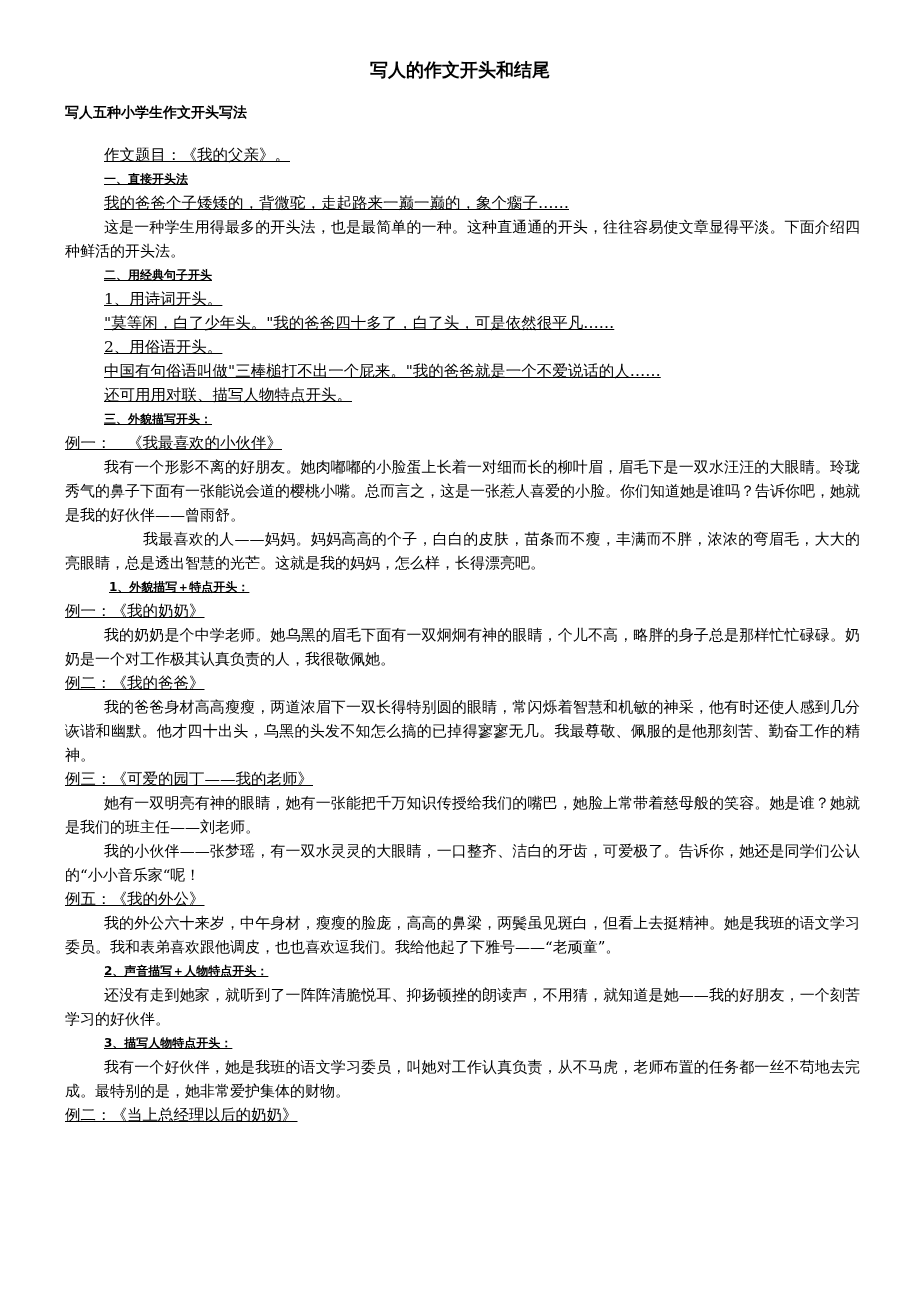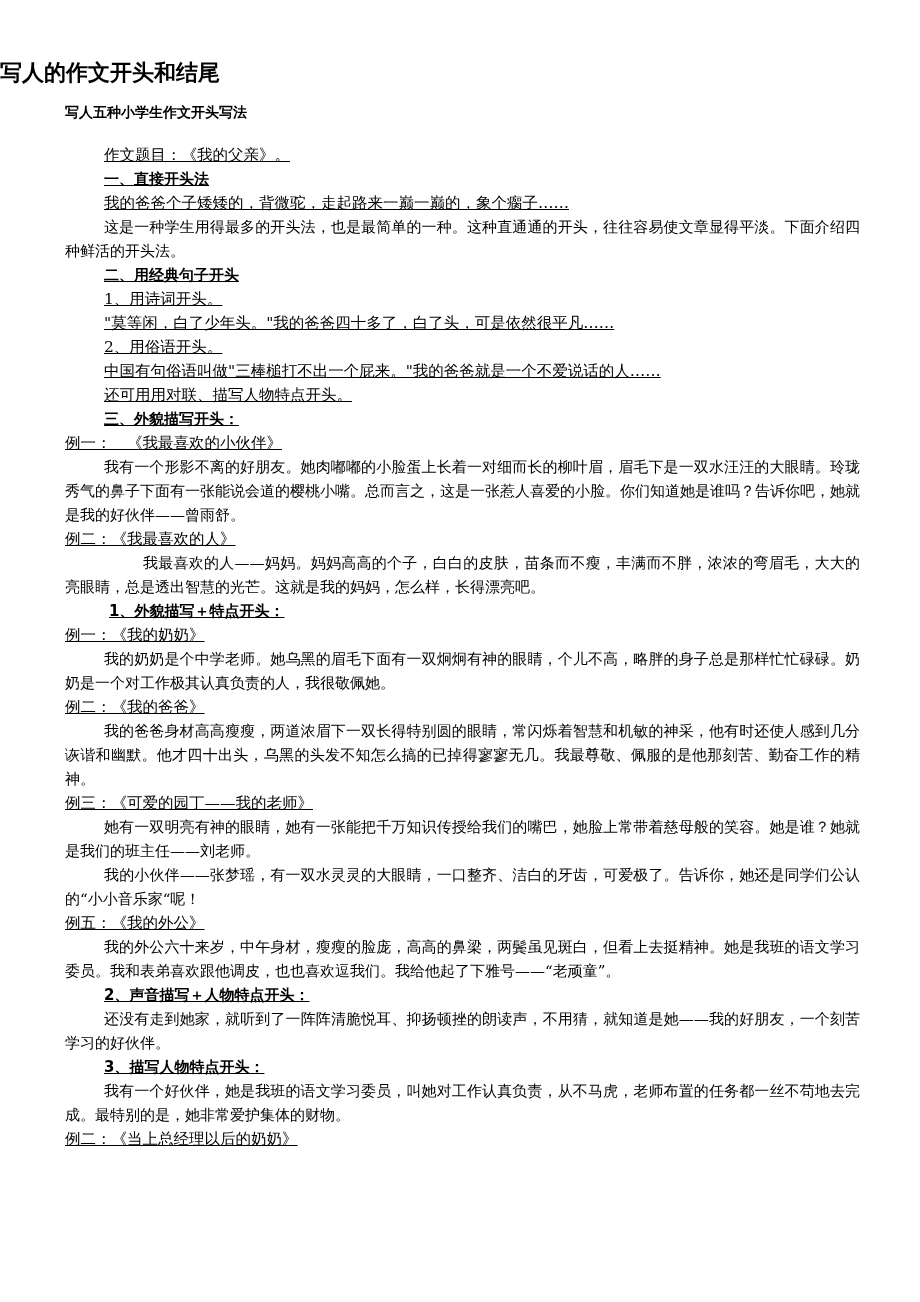--- a/index.html
+++ b/index.html
@@ -1,29 +1,29 @@
 <!DOCTYPE html>
 <html><head>
 <meta charset="utf-8">
 <style>
   html, body { margin:0; padding:0; background:#ffffff; }
   body { width:920px; height:1302px; position:relative; overflow:hidden;
          font-family:"DejaVu Serif","Liberation Serif",serif; color:#000; }
   .page { position:absolute; left:0; top:0; width:920px; height:1302px; }
-  .title { position:absolute; top:58px; left:0; width:920px; text-align:left;
-           font-family:"DejaVu Sans","Liberation Sans",sans-serif; font-weight:bold; font-size:22px; letter-spacing:0px; }
+  .title { position:absolute; top:58px; left:0; width:920px; text-align:center;
+           font-family:"DejaVu Sans","Liberation Sans",sans-serif; font-weight:bold; font-size:18px; letter-spacing:0px; }
   .subtitle { position:absolute; top:104px; left:65px; font-family:"DejaVu Sans","Liberation Sans",sans-serif;
               font-weight:bold; font-size:14px; }
   .body { position:absolute; top:143px; left:65px; width:795px; }
   .line { font-size:15.5px; line-height:24px; height:24px; white-space:nowrap; overflow:visible;text-decoration:underline; }
   .para { font-size:15px; line-height:24px; text-indent:39px; text-align:justify; }
   .para.wide-indent { text-indent:78px; }
   .ind { padding-left:39px; }
   .ind-b { padding-left:44px; }
-  .bold { font-weight:bold; font-family:"DejaVu Sans","Liberation Sans",sans-serif; font-size:15px; }
+  .bold { font-weight:bold; font-family:"DejaVu Sans","Liberation Sans",sans-serif; font-size:12px; }
 </style>
 </head>
 <body>
 
 <div class="page">
   <div class="title">写人的作文开头和结尾</div>
   <div class="subtitle">写人五种小学生作文开头写法</div>
 
   <div class="body">
     <div class="line ind">作文题目：《我的父亲》。</div>
@@ -35,21 +35,20 @@
     <div class="line ind bold">二、用经典句子开头</div>
     <div class="line ind">1、用诗词开头。</div>
     <div class="line ind">"莫等闲，白了少年头。"我的爸爸四十多了，白了头，可是依然很平凡……</div>
     <div class="line ind">2、用俗语开头。</div>
     <div class="line ind">中国有句俗语叫做"三棒槌打不出一个屁来。"我的爸爸就是一个不爱说话的人……</div>
     <div class="line ind">还可用用对联、描写人物特点开头。</div>
 
     <div class="line ind bold">三、外貌描写开头：</div>
     <div class="line">例一：　《我最喜欢的小伙伴》</div>
     <div class="para">我有一个形影不离的好朋友。她肉嘟嘟的小脸蛋上长着一对细而长的柳叶眉，眉毛下是一双水汪汪的大眼睛。玲珑秀气的鼻子下面有一张能说会道的樱桃小嘴。总而言之，这是一张惹人喜爱的小脸。你们知道她是谁吗？告诉你吧，她就是我的好伙伴——曾雨舒。</div>
-    <div class="line">例二：《我最喜欢的人》</div>
     <div class="para wide-indent">我最喜欢的人——妈妈。妈妈高高的个子，白白的皮肤，苗条而不瘦，丰满而不胖，浓浓的弯眉毛，大大的亮眼睛，总是透出智慧的光芒。这就是我的妈妈，怎么样，长得漂亮吧。</div>
 
     <div class="line ind-b bold">1、外貌描写＋特点开头：</div>
     <div class="line">例一：《我的奶奶》</div>
     <div class="para">我的奶奶是个中学老师。她乌黑的眉毛下面有一双炯炯有神的眼睛，个儿不高，略胖的身子总是那样忙忙碌碌。奶奶是一个对工作极其认真负责的人，我很敬佩她。</div>
     <div class="line">例二：《我的爸爸》</div>
     <div class="para">我的爸爸身材高高瘦瘦，两道浓眉下一双长得特别圆的眼睛，常闪烁着智慧和机敏的神采，他有时还使人感到几分诙谐和幽默。他才四十出头，乌黑的头发不知怎么搞的已掉得寥寥无几。我最尊敬、佩服的是他那刻苦、勤奋工作的精神。</div>
     <div class="line">例三：《可爱的园丁——我的老师》</div>
     <div class="para">她有一双明亮有神的眼睛，她有一张能把千万知识传授给我们的嘴巴，她脸上常带着慈母般的笑容。她是谁？她就是我们的班主任——刘老师。</div>
     <div class="para">我的小伙伴——张梦瑶，有一双水灵灵的大眼睛，一口整齐、洁白的牙齿，可爱极了。告诉你，她还是同学们公认的“小小音乐家“呢！</div>

